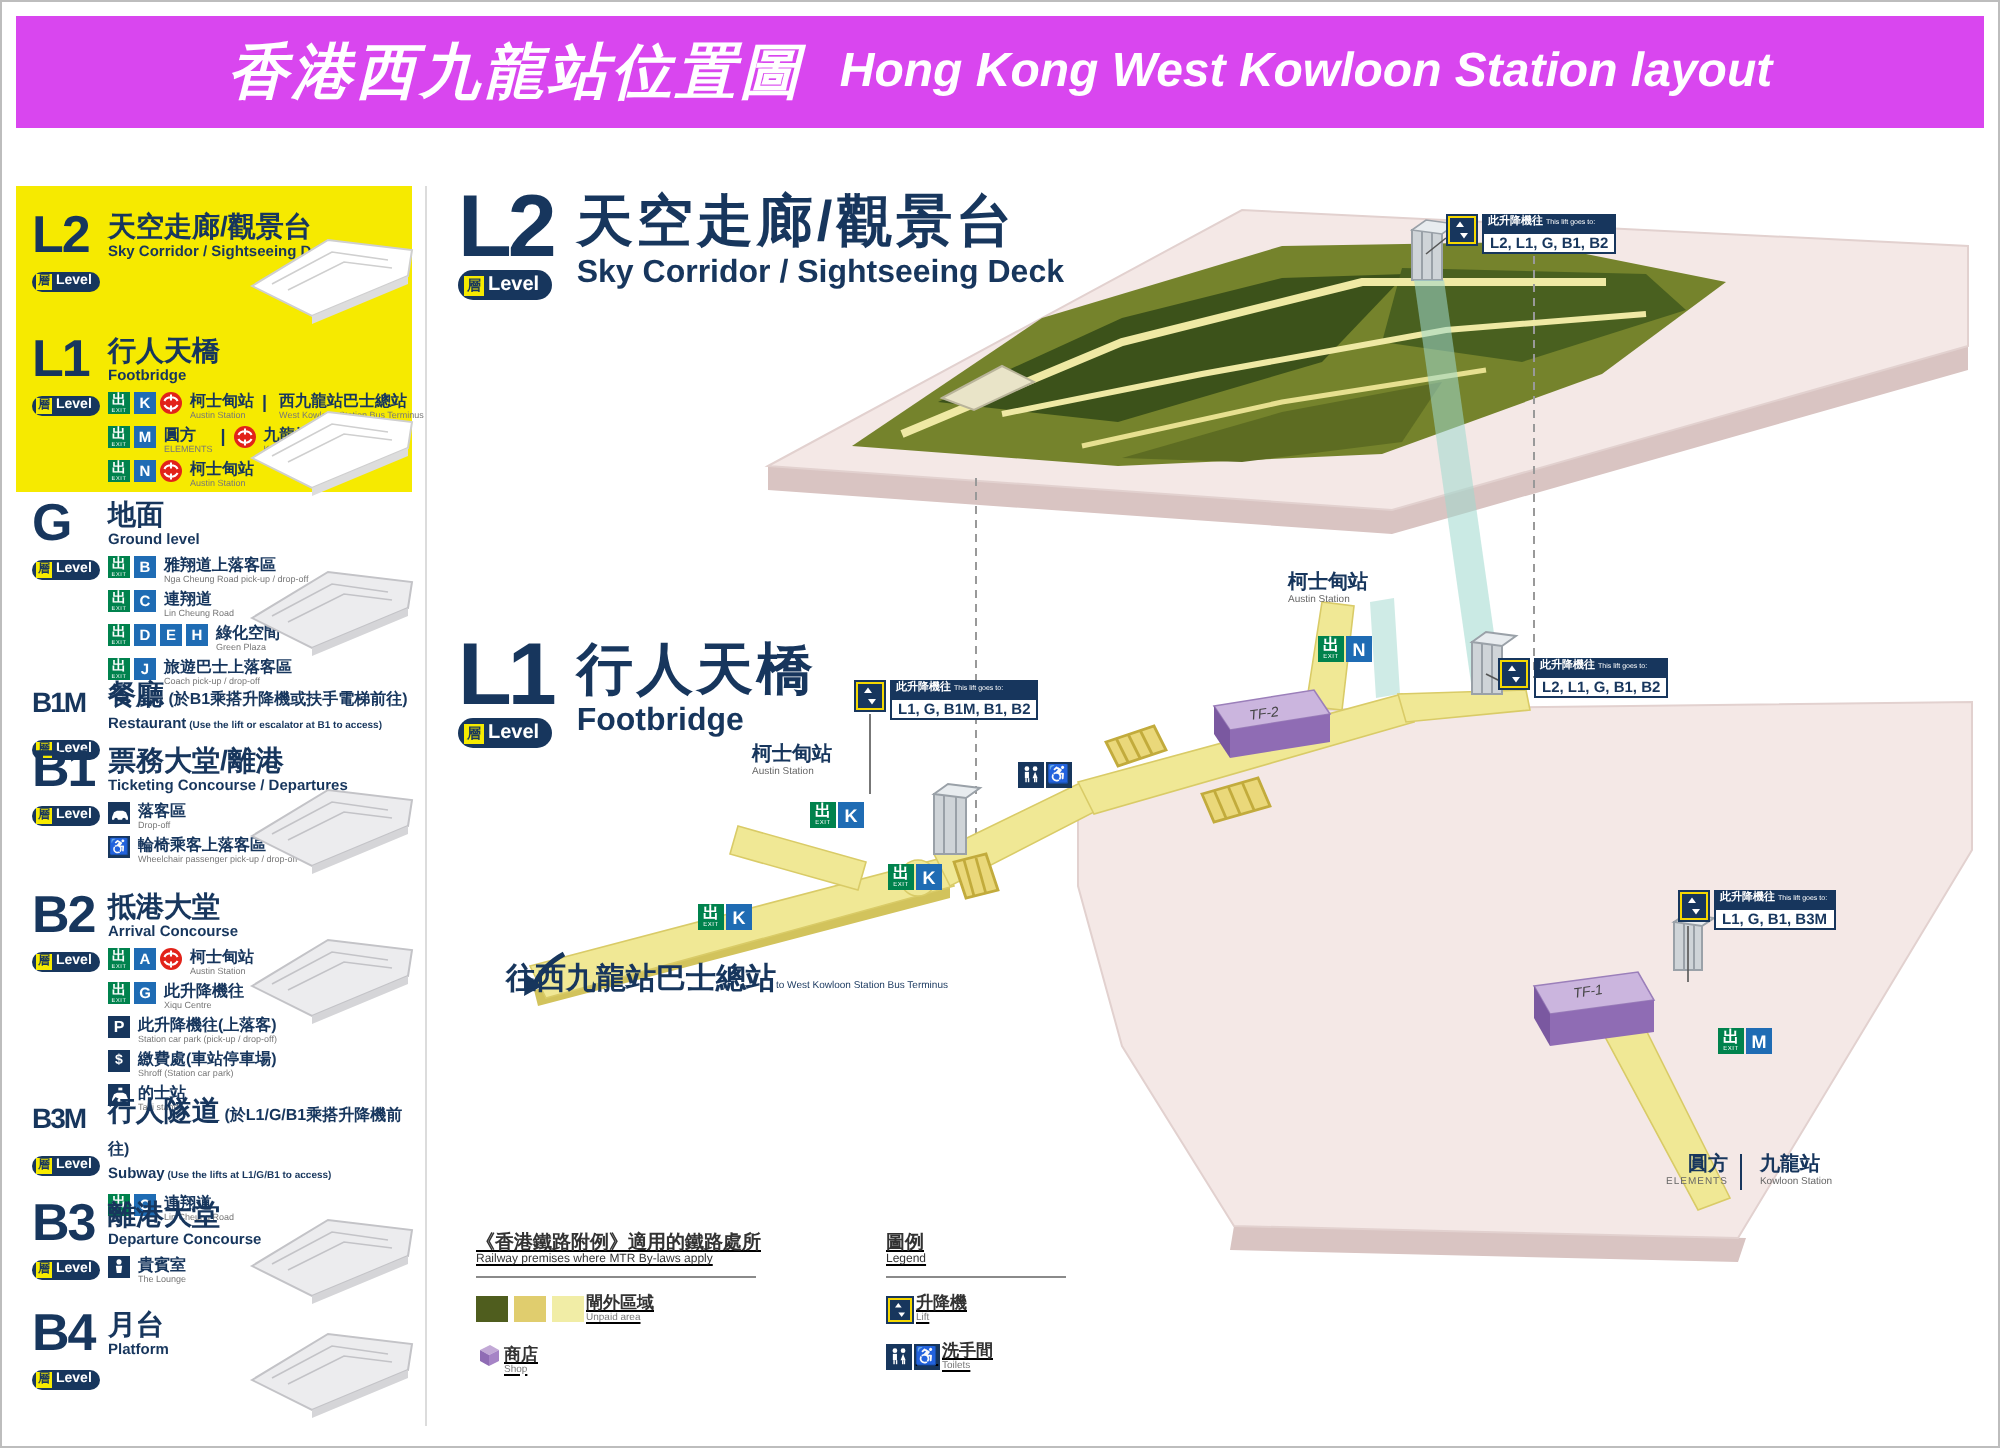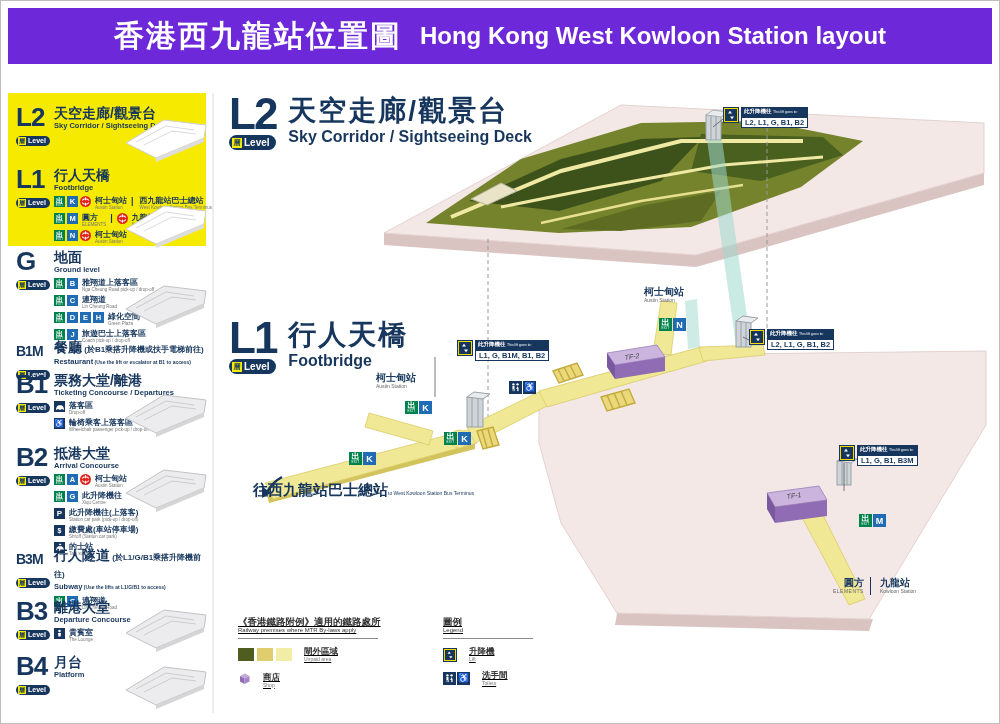--- a/index.html
+++ b/index.html
@@ -1,20 +1,20 @@
 <!DOCTYPE html>
 <html><head>
 <meta charset="utf-8">
 <style>
   html,body{margin:0;padding:0;background:#e8e8e8;}
   #page{position:relative;width:1000px;height:724px;background:#ffffff;border:1px solid #bdbdbd;
         font-family:"Liberation Sans", sans-serif;overflow:hidden;box-sizing:border-box;}
   
-  #hdr{position:absolute;left:7px;top:7px;width:984px;height:56px;background:#6d28d9;
-       display:flex;align-items:center;justify-content:center;gap:18px;}
+  #hdr{position:absolute;left:7px;top:7px;width:984px;height:56px;background:#d946ef;
+       display:flex;align-items:center;justify-content:center;gap:18px;font-style:italic;}
   #hdr .zh{color:#fff;font-size:30px;font-weight:bold;letter-spacing:2px;}
   #hdr .en{color:#fff;font-size:24px;font-weight:bold;}
   
   #yellowpanel{position:absolute;left:7px;top:92px;width:198px;height:153px;background:#f6ea00;}
   #sidebar{position:absolute;left:7px;top:0;width:198px;height:724px;}
   .lvl{position:absolute;left:0;width:198px;display:flex;}
   .lvl-codecol{width:46px;flex:0 0 46px;text-align:left;padding-left:8px;box-sizing:border-box;}
   .lvl-code{font-weight:800;color:#17365d;font-size:26px;line-height:24px;letter-spacing:-1px;}
   .lvl-code.small{font-size:14px;}
   .pill{display:inline-flex;align-items:center;gap:2px;background:#17365d;border-radius:6px;
@@ -73,21 +73,21 @@
   .vdiv{width:1px;background:#17365d;height:18px;margin:0 3px;}
   .mapicons{position:absolute;display:flex;gap:1px;}
   #busnote{position:absolute;left:252px;top:480px;display:flex;align-items:flex-start;gap:3px;}
   #busnote .col b{color:#17365d;font-size:15px;line-height:10px;white-space:nowrap;}
   #busnote .col i{color:#17365d;font-size:5px;line-height:6px;font-style:normal;}
   
   .legend{position:absolute;text-decoration:underline;}
   .legend .ttl b{display:block;color:#333;font-size:9.5px;line-height:11px;white-space:nowrap;}
   .legend .ttl i{display:block;color:#333;font-size:6px;line-height:7px;font-style:normal;white-space:nowrap;}
   .legend .rule{height:1px;background:#8a8a8a;margin:4px 0 8px 0;}
-  .lrow{display:flex;align-items:center;gap:12px;margin-bottom:9px;}
+  .lrow{display:flex;align-items:center;gap:1px;margin-bottom:9px;}
   .lrow .col{display:flex;flex-direction:column;}
   .lrow .col b{color:#333;font-size:8.5px;line-height:9px;white-space:nowrap;}
   .lrow .col i{color:#777;font-size:5px;line-height:6px;font-style:normal;}
   .swatch{width:16px;height:13px;display:inline-block;}
   .lifticon{display:inline-flex;align-items:center;justify-content:center;background:#f5d800;
         border:1px solid #17365d;box-sizing:border-box;}
 </style>
 </head>
 <body>
 
@@ -614,21 +614,21 @@
           <rect x="0" y="0" width="12" height="12" fill="#17365d"></rect>
           <polygon points="3,4.5 5,1.8 7,4.5" fill="#fff"></polygon>
           <polygon points="5,7.5 7,10.2 9,7.5" fill="#fff"></polygon>
         </svg>
       </span>
     <span class="cbody">
         <span class="chead"><span>此升降機往</span> <span class="en">This lift goes to:</span></span>
     <span class="clevels">L2, L1, G, B1, B2</span>
       </span>
   </div>
-  <div class="callout" style="left:426px;top:339px;margin-left:30px;">
+  <div class="callout" style="left:426px;top:339px;">
     <span class="lifticon licon16" style="width: 16px; height: 16px;">
         <svg width="12" height="12" viewBox="0 0 12 12">
           <rect x="0" y="0" width="12" height="12" fill="#17365d"></rect>
           <polygon points="3,4.5 5,1.8 7,4.5" fill="#fff"></polygon>
           <polygon points="5,7.5 7,10.2 9,7.5" fill="#fff"></polygon>
         </svg>
       </span>
     <span class="cbody">
         <span class="chead"><span>此升降機往</span> <span class="en">This lift goes to:</span></span>
     <span class="clevels">L1, G, B1M, B1, B2</span>

